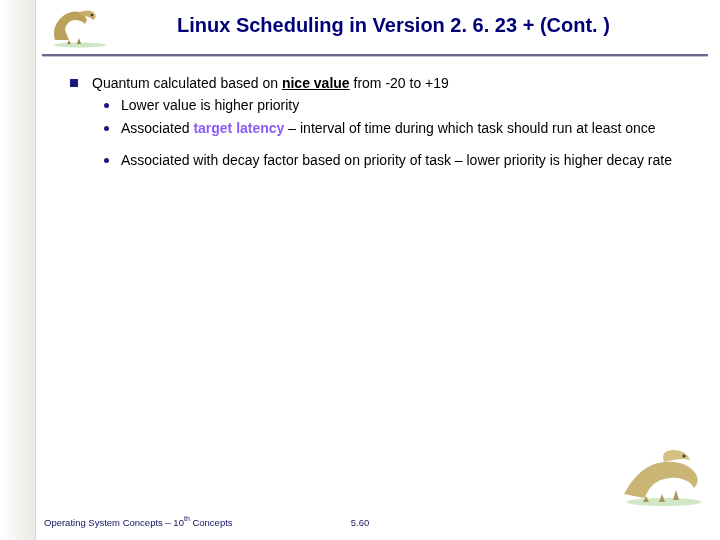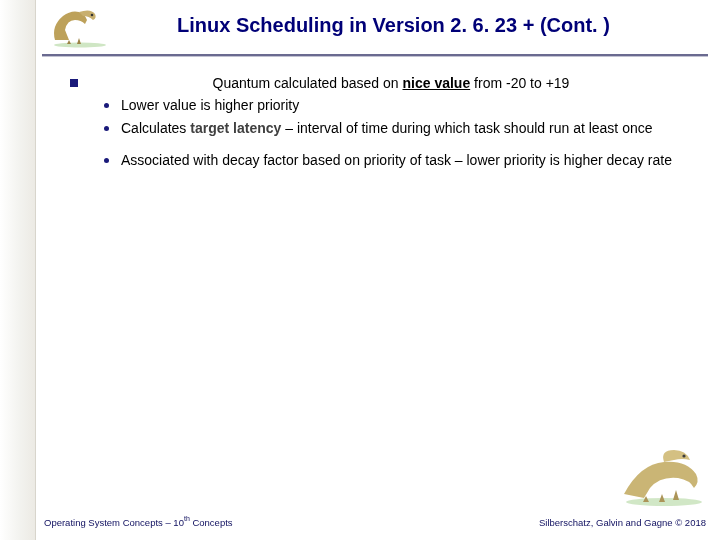--- a/index.html
+++ b/index.html
@@ -69,25 +69,25 @@
   }
   .dot {
     flex: 0 0 auto;
     width: 5px; height: 5px;
     background: #1a1a7a;
     border-radius: 50%;
     margin-top: 7px;
     margin-right: 12px;
   }
   .ind1 { margin-left: 34px; justify-content: space-between; }
-  .ind0 { margin-left: 0; text-align: center; }
+  .ind0 { margin-left: 0; }
   .txt { flex: 1 1 auto; }
   .bold { font-weight: bold; }
   .under { text-decoration: underline; }
-  .blue { color: #404040; }
+  .blue { color: #8b5cf6; }
   .mono { font-family: "Courier New", monospace; font-weight: bold; }
   .gap { height: 10px; }
   .footer {
     position: absolute;
     left: 0; bottom: 12px;
     width: 720px; height: 18px;
   }
   .foot-left {
     position: absolute;
     left: 44px; bottom: 0;
@@ -144,21 +144,21 @@
     </div>
 
     <div class="row ind1">
       <div class="dot"></div>
       <div class="txt">Lower value is higher priority</div>
     </div>
 
     <div class="row ind1">
       <div class="dot"></div>
       <div class="txt">
-        <span>Calculates </span><span class="bold blue">target latency</span><span> – interval of time during which task should run at least once</span>
+        <span>Associated </span><span class="bold blue">target latency</span><span> – interval of time during which task should run at least once</span>
       </div>
     </div>
 
 
 
     <div class="gap"></div>
 
     <div class="row ind1">
       <div class="dot"></div>
       <div class="txt">Associated with decay factor based on priority of task – lower priority is higher decay rate</div>
@@ -173,15 +173,15 @@
     <path d="M8 50 Q24 20 48 18 Q70 16 80 30 Q84 38 78 44 Q74 36 62 34 Q44 32 34 44 L28 54 Z" fill="#c8b26e"></path>
     <path d="M48 18 Q44 6 58 6 Q70 6 74 16 Q66 14 58 16 Z" fill="#d2bd7c"></path>
     <path d="M30 52 L33 58 L27 58 Z M46 50 L49 58 L43 58 Z M60 46 L63 56 L57 56 Z" fill="#a89050"></path>
     <circle cx="68" cy="12" r="1.6" fill="#333"></circle>
   </svg>
 
   <div class="footer">
     <div class="foot-left">
       <span>Operating System Concepts – 10</span><sup>th</sup><span> Concepts</span>
     </div>
-    <div class="foot-right">Silberschatz, Galvin and Gagne © 2018</div>
+    <div class="foot-center">5.60</div>
   </div>
 </div>
 
 </body></html>

